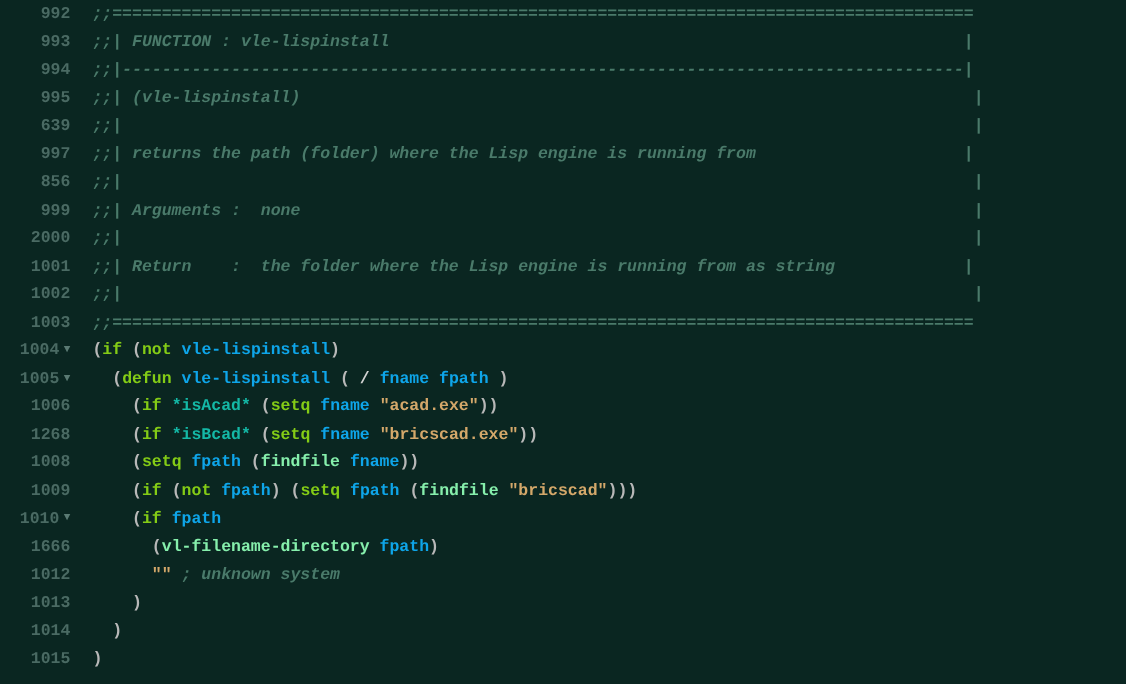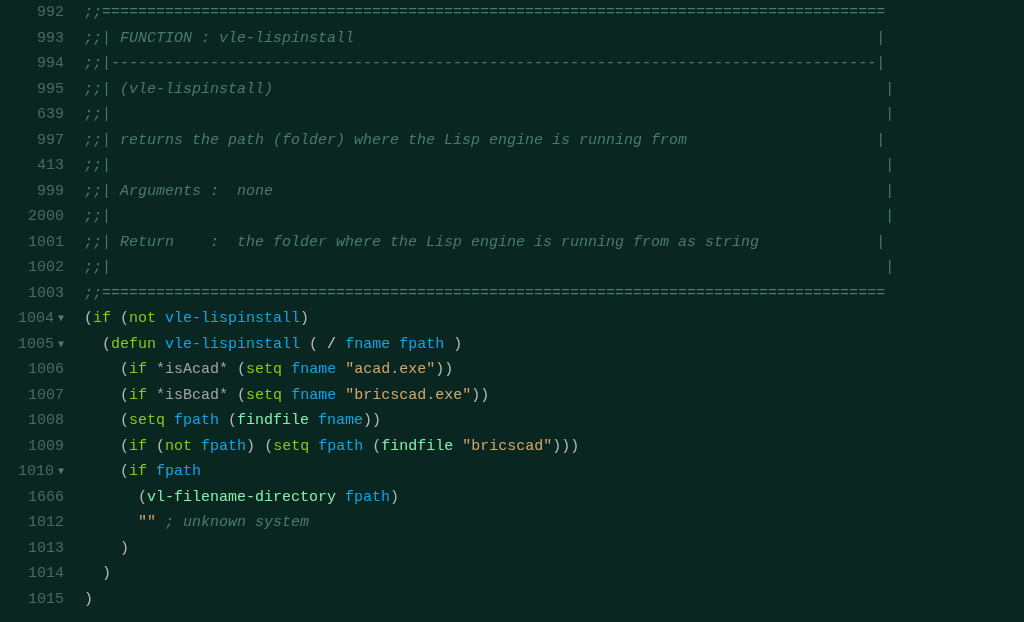--- a/index.html
+++ b/index.html
@@ -12,20 +12,21 @@
       font-family: 'Consolas', 'Monaco', 'Courier New', monospace;
       font-size: 15px;
       line-height: 25.5px;
       overflow: hidden;
       width: 1024px;
       height: 622px;
     }
     .editor {
       display: flex;
       height: 100%;
+      font-weight: bold;
     }
     .gutter {
       width: 72px;
       text-align: right;
       padding-right: 8px;
       color: #4a6a63;
       user-select: none;
       flex-shrink: 0;
     }
     .gutter-line {
@@ -55,21 +56,21 @@
     .paren {
       color: #b8b8b8;
     }
     .keyword {
       color: #84cc16;
     }
     .identifier {
       color: #0ea5e9;
     }
     .variable {
-      color: #a3a3a3;
+      color: #14b8a6;
     }
     .string {
       color: #d4a86a;
     }
     .func-call {
       color: #86efac;
       margin-top: 20px;
     }
     .slash {
       color: #d4d4d4;
@@ -92,21 +93,21 @@
       <div class="gutter-line">
         <span>995</span>
       </div>
       <div class="gutter-line">
         <span>639</span>
       </div>
       <div class="gutter-line">
         <span>997</span>
       </div>
       <div class="gutter-line">
-        <span>413</span>
+        <span>856</span>
       </div>
       <div class="gutter-line">
         <span>999</span>
       </div>
       <div class="gutter-line">
         <span>2000</span>
       </div>
       <div class="gutter-line">
         <span>1001</span>
       </div>
@@ -121,21 +122,21 @@
         <span class="fold-marker">▼</span>
       </div>
       <div class="gutter-line">
         <span>1005</span>
         <span class="fold-marker">▼</span>
       </div>
       <div class="gutter-line">
         <span>1006</span>
       </div>
       <div class="gutter-line">
-        <span>1007</span>
+        <span>1268</span>
       </div>
       <div class="gutter-line">
         <span>1008</span>
       </div>
       <div class="gutter-line">
         <span>1009</span>
       </div>
       <div class="gutter-line">
         <span>1010</span>
         <span class="fold-marker">▼</span>

